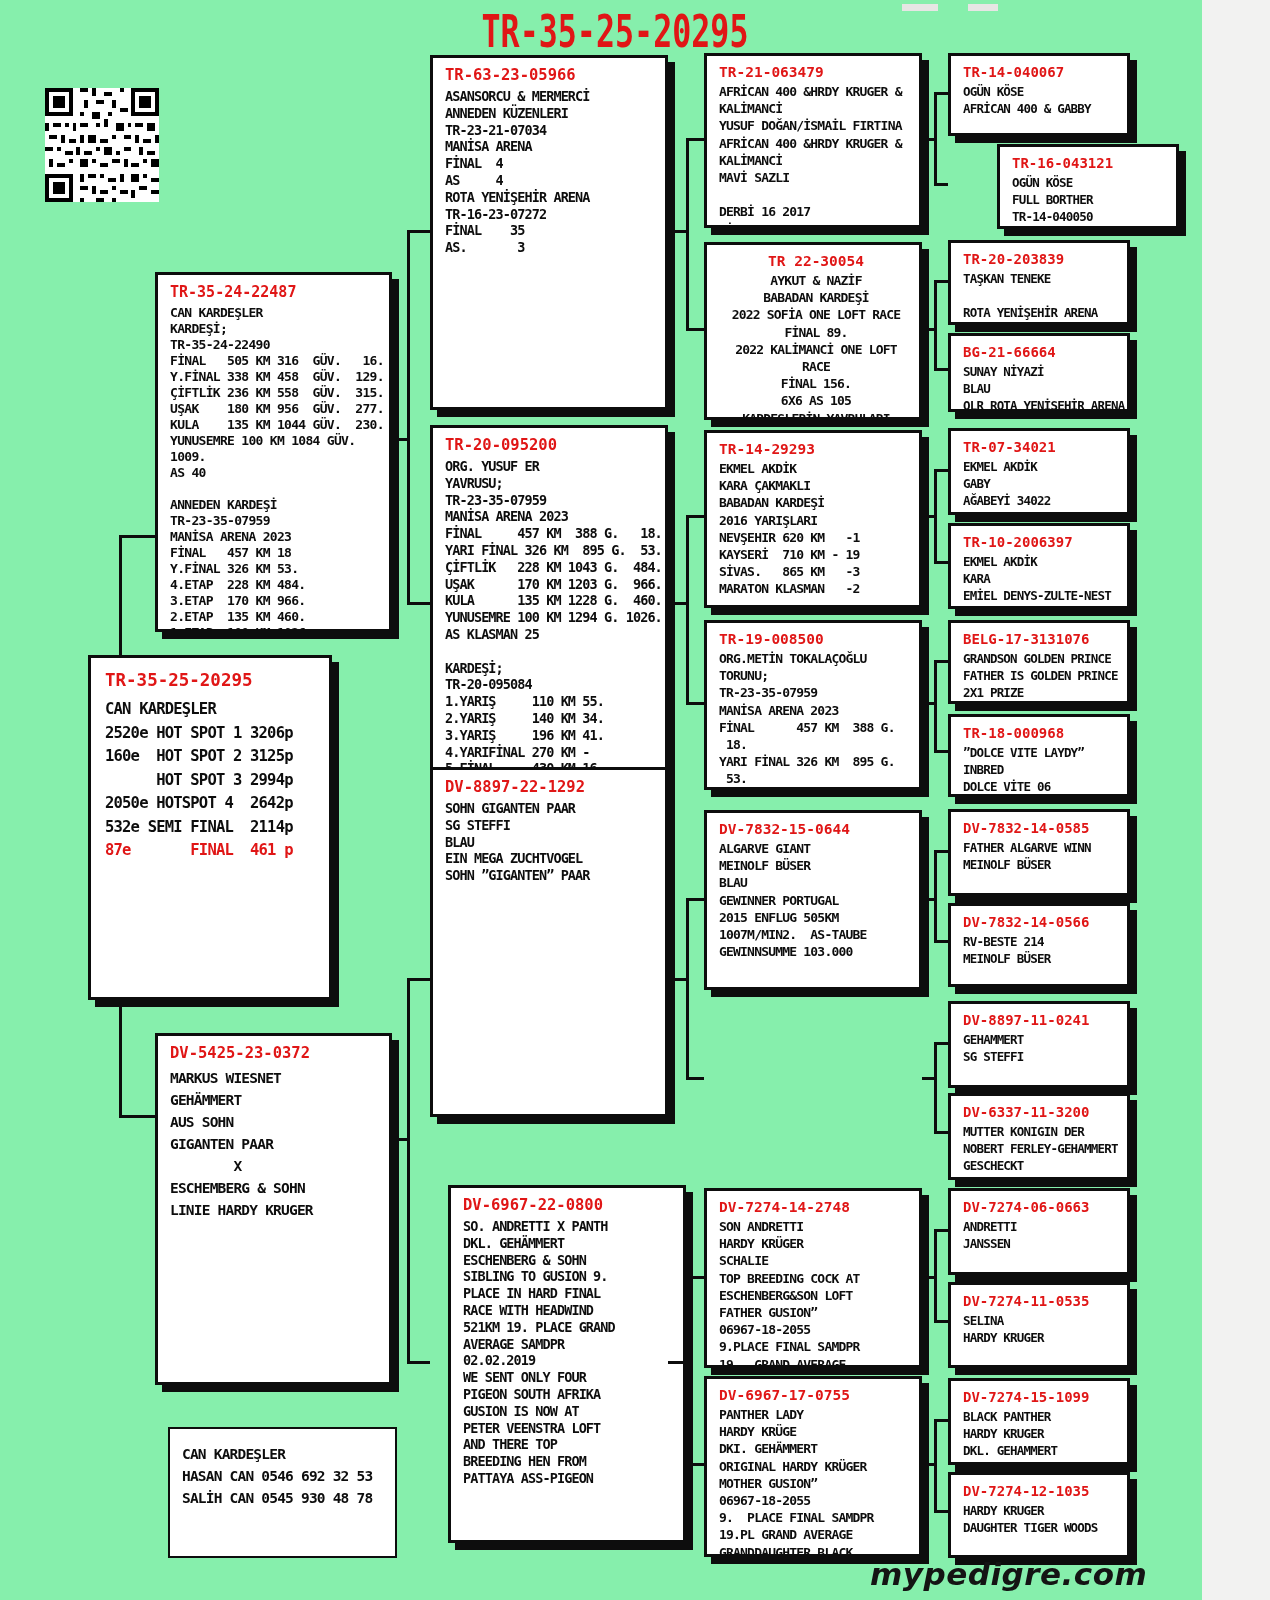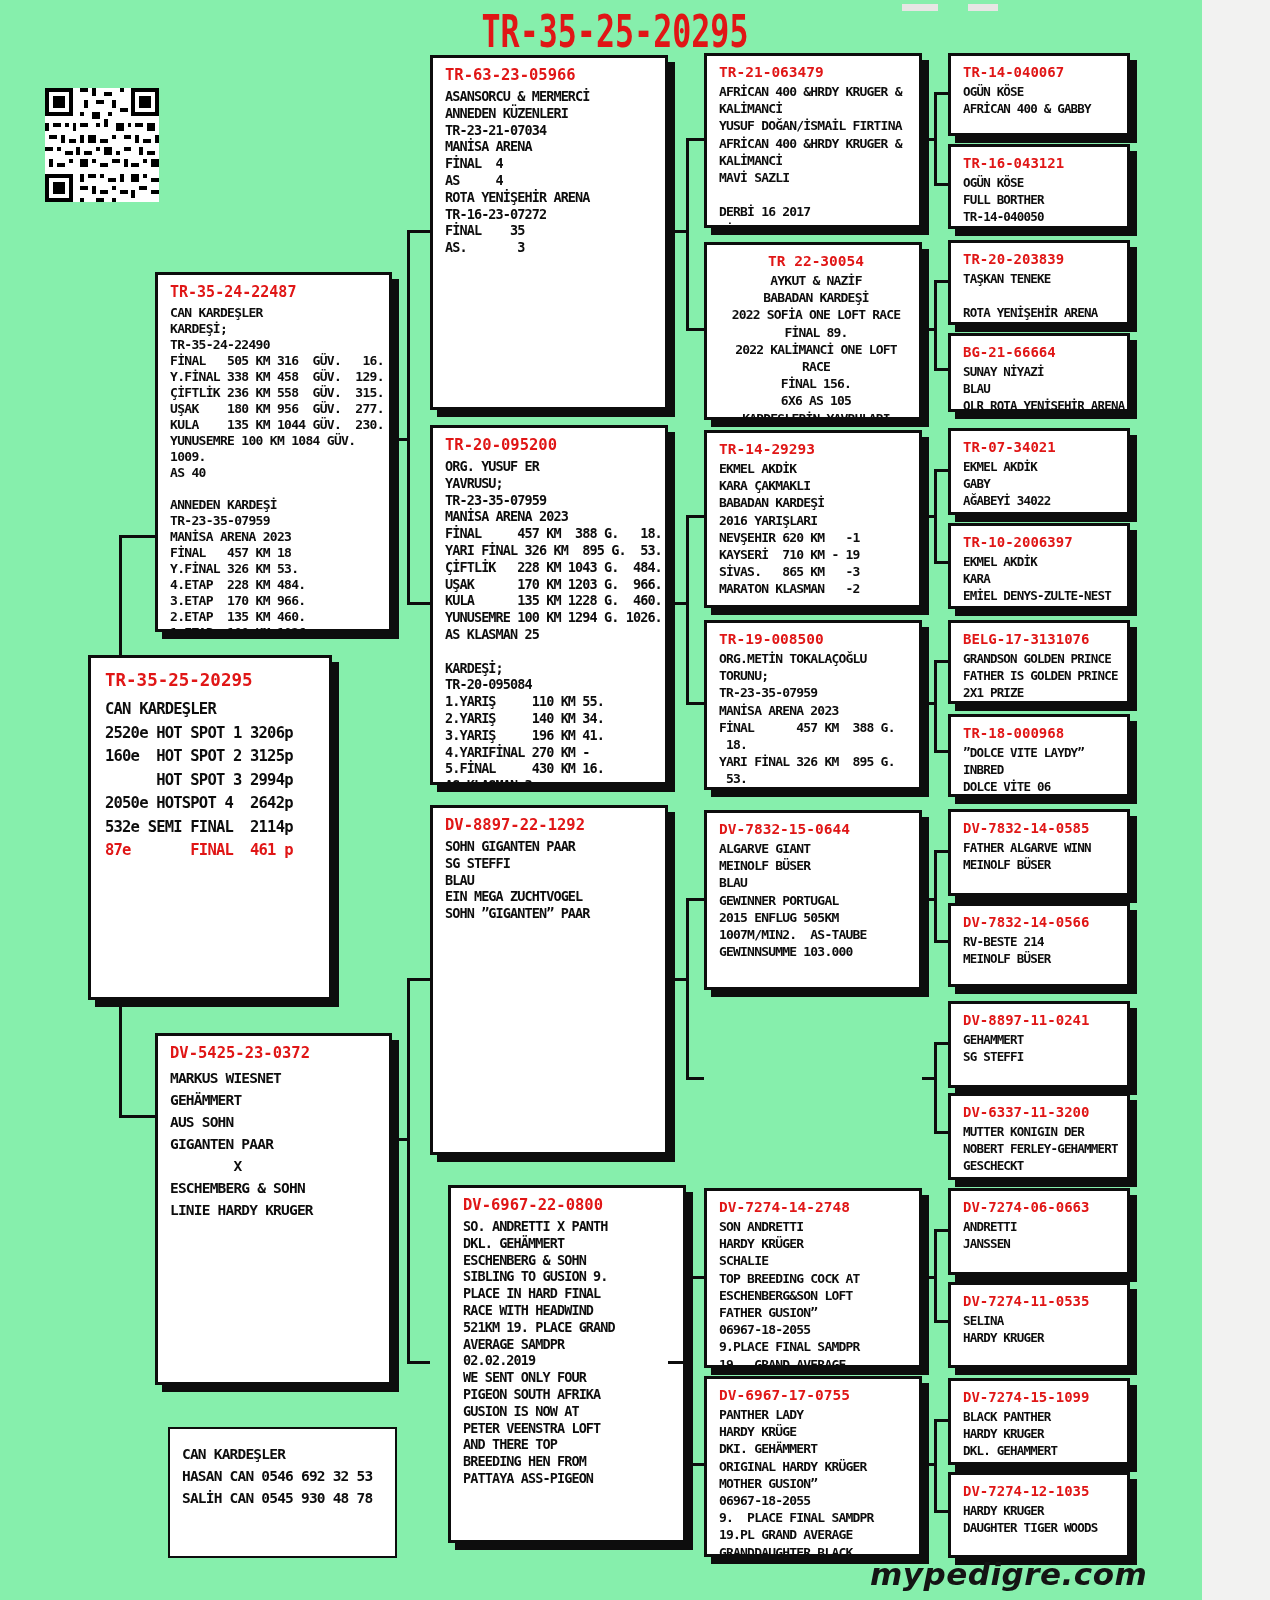--- a/index.html
+++ b/index.html
@@ -35,32 +35,32 @@
              font-style:italic;font-weight:700;font-size:31px;color:#141414;letter-spacing:0.5px;}
   .qr{position:absolute;left:44px;top:88px;width:116px;height:114px;}
   .art{position:absolute;top:4px;height:7px;background:#e6e6e4;}
   
   .p-sire{left:155px;top:272px;width:237px;height:360px;}
   .p-subject{left:88px;top:655px;width:244px;height:345px;}
   .p-dam{left:155px;top:1033px;width:237px;height:352px;}
   .p-contact{left:168px;top:1427px;width:229px;height:131px;}
   .g2-0{left:430px;top:55px;width:238px;height:355px;}
   .g2-1{left:430px;top:425px;width:238px;height:360px;}
-  .g2-2{left:430px;top:805px;width:238px;height:350px;}
+  .g2-2{left:430px;top:767px;width:238px;height:350px;}
   .g2-3{left:430px;top:1185px;width:238px;height:358px;margin-left:18px;}
   .g3-0{left:704px;top:53px;width:218px;height:175px;}
   .g3-1{left:704px;top:242px;width:218px;height:178px;text-align:center;}
   .g3-2{left:704px;top:430px;width:218px;height:178px;}
   .g3-3{left:704px;top:620px;width:218px;height:170px;}
   .g3-4{left:704px;top:810px;width:218px;height:180px;}
   .g3-5{left:704px;top:1000px;width:218px;height:160px;}
   .g3-6{left:704px;top:1188px;width:218px;height:180px;}
   .g3-7{left:704px;top:1376px;width:218px;height:181px;}
   .g4-0{left:948px;top:53px;width:182px;height:83px;}
-  .g4-1{left:948px;top:144px;width:182px;height:85px;}
+  .g4-1{left:997px;top:144px;width:182px;height:85px;}
   .g4-2{left:948px;top:240px;width:182px;height:85px;}
   .g4-3{left:948px;top:333px;width:182px;height:79px;}
   .g4-4{left:948px;top:428px;width:182px;height:87px;}
   .g4-5{left:948px;top:523px;width:182px;height:86px;}
   .g4-6{left:948px;top:620px;width:182px;height:84px;}
   .g4-7{left:948px;top:714px;width:182px;height:83px;}
   .g4-8{left:948px;top:809px;width:182px;height:87px;}
   .g4-9{left:948px;top:903px;width:182px;height:84px;}
   .g4-10{left:948px;top:1001px;width:182px;height:87px;}
   .g4-11{left:948px;top:1093px;width:182px;height:87px;}

